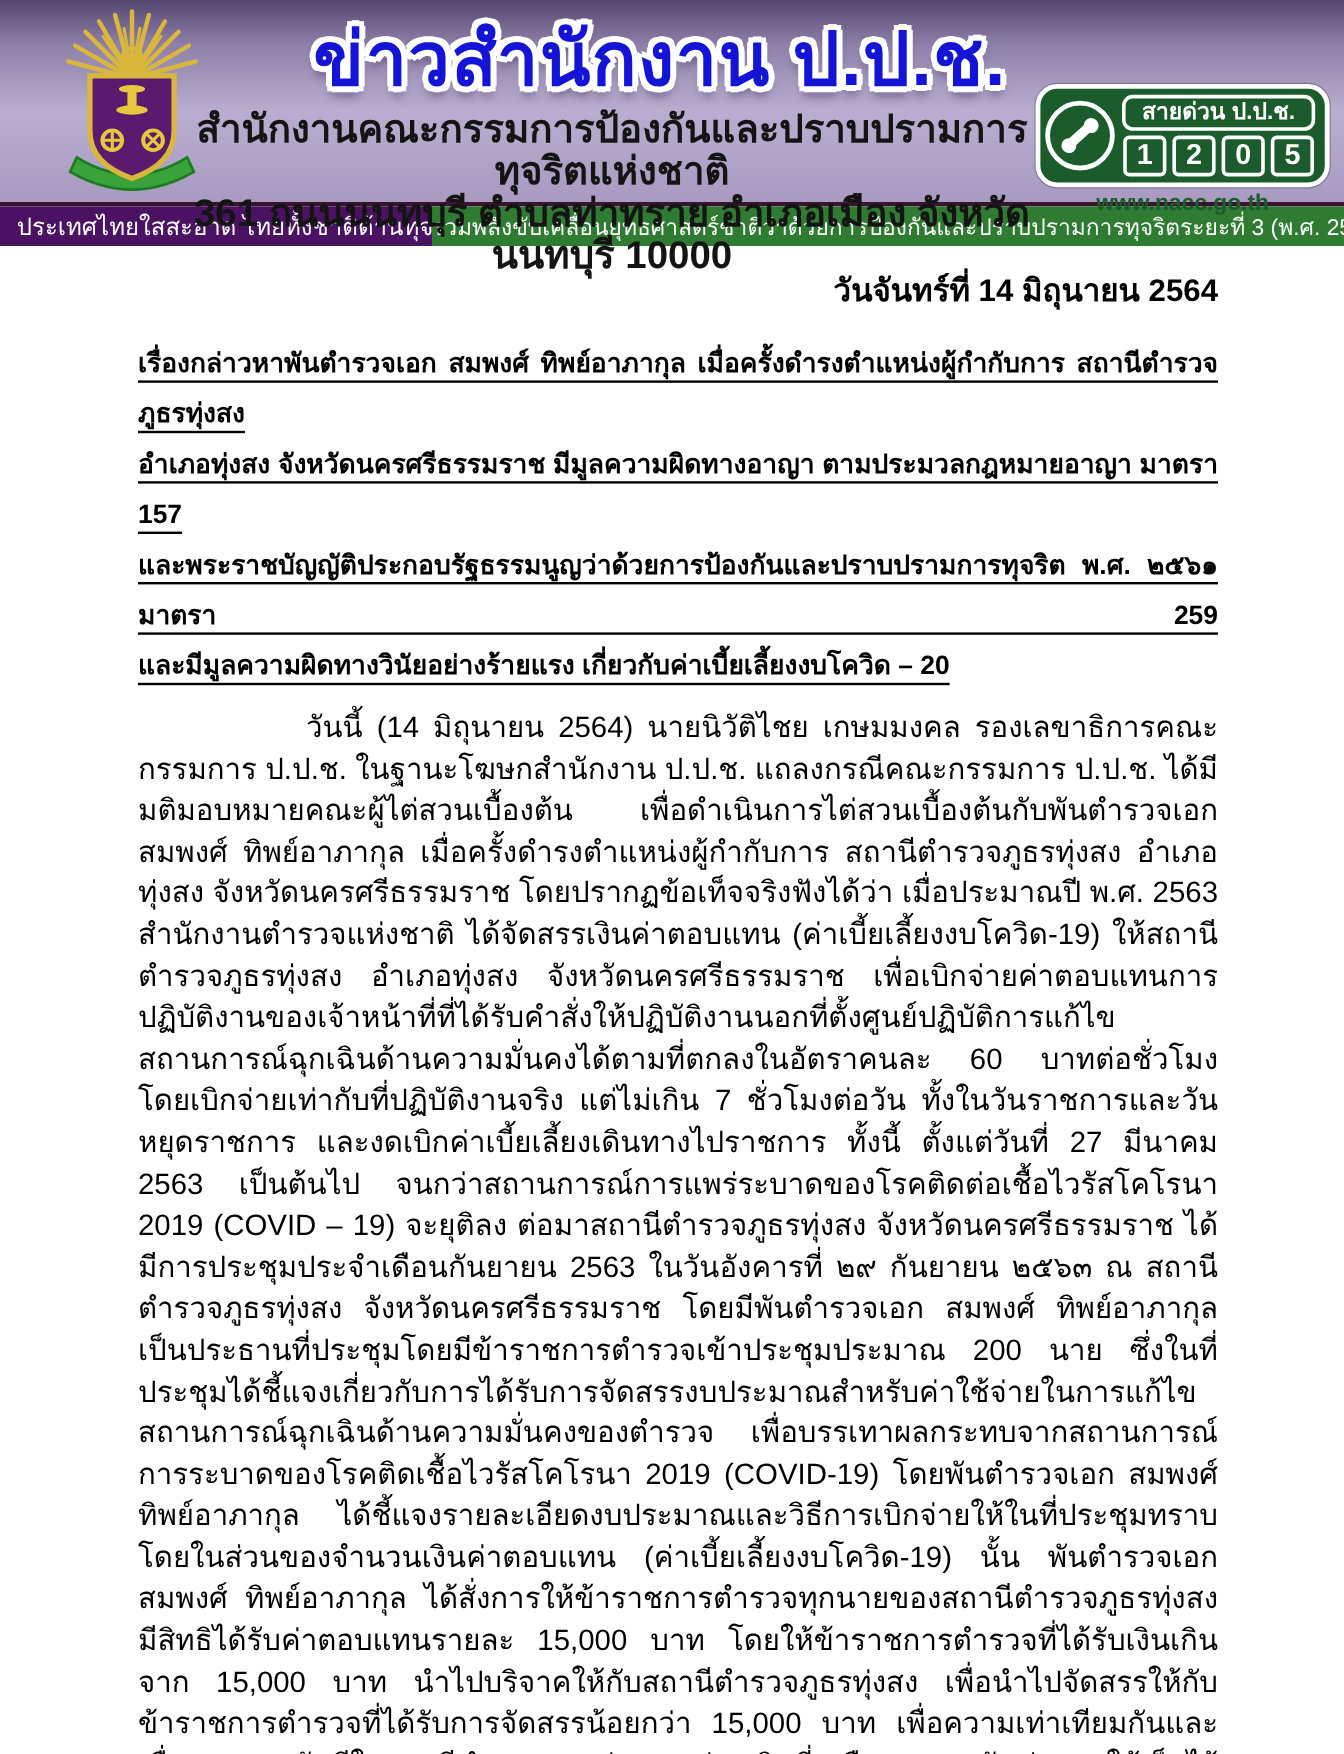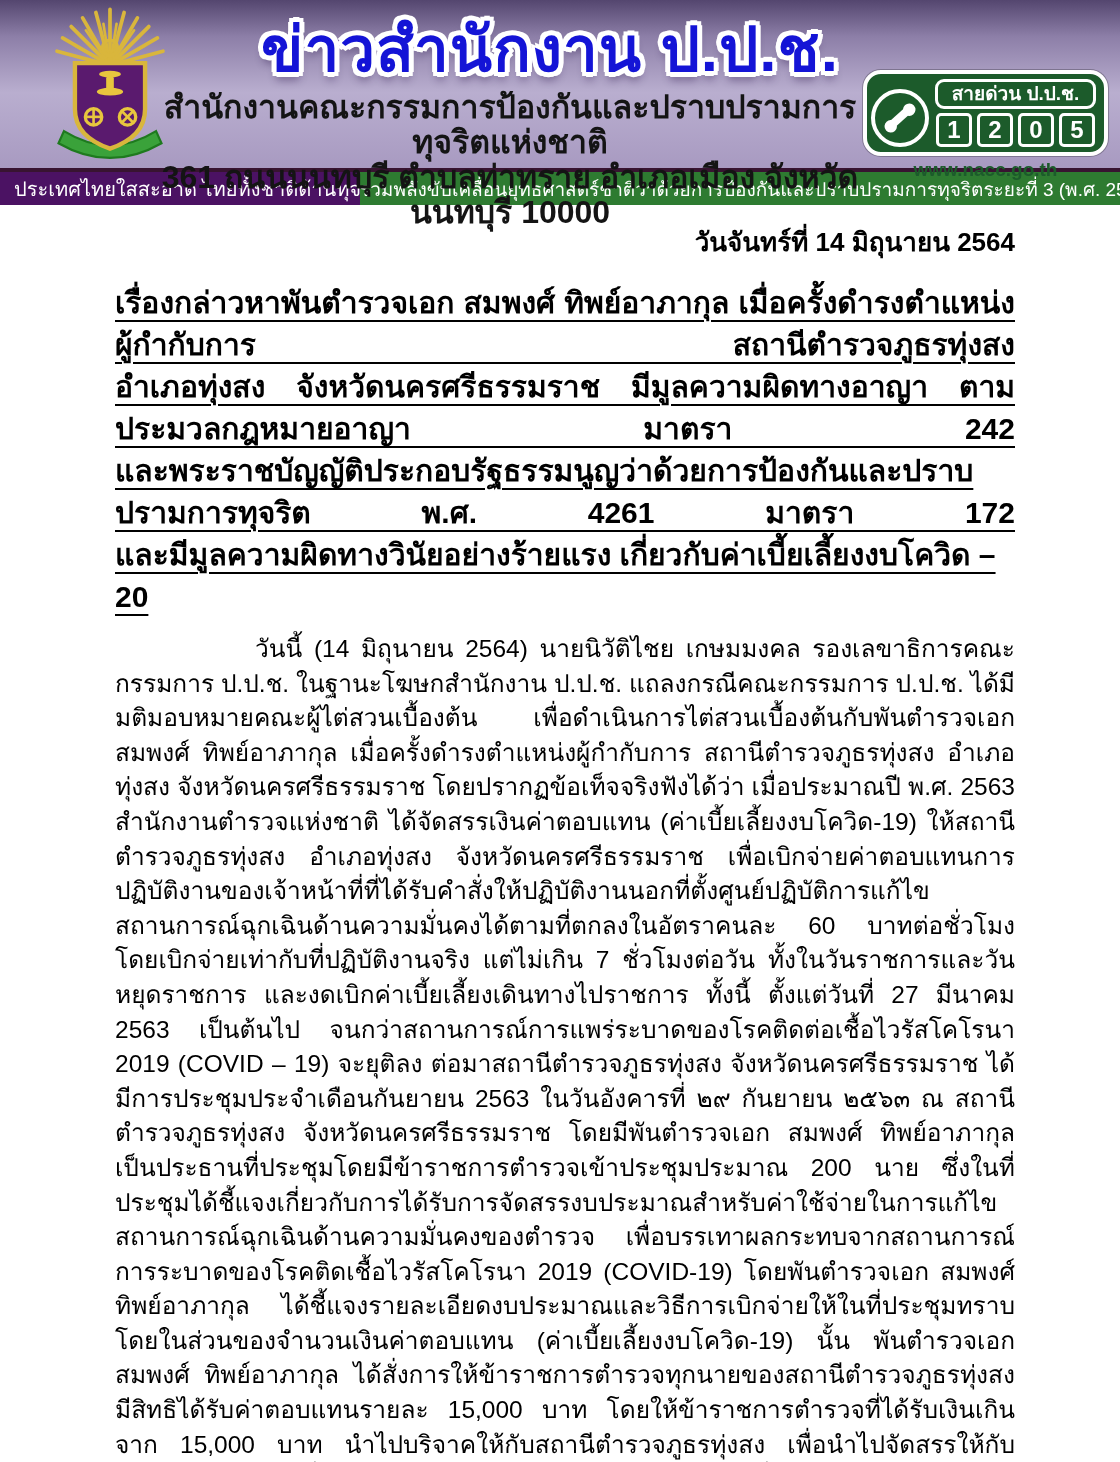--- a/index.html
+++ b/index.html
@@ -23,21 +23,21 @@
                 0 8px 8px rgba(40,20,70,.45);
     white-space:nowrap;
   }
   .masthead-address {
     position:absolute; top:90px; left:150px; width:720px; text-align:center;
     color:#141414; font-weight:700; font-size:32px; line-height:35px;
   }
   
   .hotline { position:absolute; right:12px; top:70px; width:245px; text-align:center; }
   .hotline-box {
-    display:flex; align-items:flex-end; background:#1c5b2b;
+    display:flex; align-items:center; background:#1c5b2b;
     border:4px solid #ffffff; border-radius:18px; padding:5px 8px 5px 4px;
     box-shadow:0 0 0 1px rgba(0,0,0,.25);
   }
   .hotline-circle {
     width:58px; height:58px; border-radius:50%; background:#1c5b2b;
     border:4px solid #ffffff; flex:0 0 auto; display:flex; align-items:center; justify-content:center;
     margin-right:6px;
   }
   .hotline-right { flex:1; }
   .hotline-label {
@@ -57,21 +57,21 @@
     width:360px; background:#4b1263; color:#ffffff; font-size:20px; font-weight:400;
     display:flex; align-items:center; padding-left:14px; white-space:nowrap;
   }
   .slogan-right {
     flex:1; background:#2e7b31; color:#ffffff; font-size:19px;
     display:flex; align-items:center; justify-content:center; white-space:nowrap;
   }
   
   .content { padding:16px 105px 0 115px; flex:1 1 auto; }
   .date-line { text-align:right; font-size:26px; font-weight:700; color:#000; margin-bottom:20px; }
-  .headline { font-weight:700; color:#000; font-size:30px; }
+  .headline { font-weight:700; color:#000; font-size:22px; }
   .headline .hl {
     line-height:42px; text-decoration:underline; text-decoration-thickness:2px;
     text-underline-offset:7px;
   }
   .headline .hl.justify { text-align:justify; text-align-last:justify; }
   .body-text {
     margin-top:14px; font-size:24.5px; line-height:34.6px; color:#000;
     text-align:justify; text-indent:140px;
   }
 </style>
@@ -154,21 +154,21 @@
   <div class="slogan-bar">
     <div class="slogan-left">ประเทศไทยใสสะอาด ไทยทั้งชาติต้านทุจริต</div>
     <div class="slogan-right">รวมพลังขับเคลื่อนยุทธศาสตร์ชาติว่าด้วยการป้องกันและปราบปรามการทุจริตระยะที่ 3 (พ.ศ. 2561 - 2564)</div>
   </div>
 
   <div class="content">
     <div class="date-line">วันจันทร์ที่ 14 มิถุนายน 2564</div>
 
     <div class="headline">
       <div class="hl justify">เรื่องกล่าวหาพันตำรวจเอก สมพงศ์  ทิพย์อาภากุล เมื่อครั้งดำรงตำแหน่งผู้กำกับการ สถานีตำรวจภูธรทุ่งสง</div>
-      <div class="hl justify">อำเภอทุ่งสง จังหวัดนครศรีธรรมราช มีมูลความผิดทางอาญา ตามประมวลกฎหมายอาญา มาตรา 242</div>
-      <div class="hl justify">และพระราชบัญญัติประกอบรัฐธรรมนูญว่าด้วยการป้องกันและปราบปรามการทุจริต พ.ศ. 4261 มาตรา 172</div>
+      <div class="hl justify">อำเภอทุ่งสง จังหวัดนครศรีธรรมราช มีมูลความผิดทางอาญา ตามประมวลกฎหมายอาญา มาตรา 157</div>
+      <div class="hl justify">และพระราชบัญญัติประกอบรัฐธรรมนูญว่าด้วยการป้องกันและปราบปรามการทุจริต พ.ศ. ๒๕๖๑ มาตรา 259</div>
       <div class="hl">และมีมูลความผิดทางวินัยอย่างร้ายแรง เกี่ยวกับค่าเบี้ยเลี้ยงงบโควิด – 20</div>
     </div>
 
     <div class="body-text">วันนี้ (14 มิถุนายน 2564) นายนิวัติไชย เกษมมงคล รองเลขาธิการคณะกรรมการ ป.ป.ช. ในฐานะโฆษกสำนักงาน ป.ป.ช. แถลงกรณีคณะกรรมการ ป.ป.ช. ได้มีมติมอบหมายคณะผู้ไต่สวนเบื้องต้น เพื่อดำเนินการไต่สวนเบื้องต้นกับพันตำรวจเอก สมพงศ์  ทิพย์อาภากุล เมื่อครั้งดำรงตำแหน่งผู้กำกับการ สถานีตำรวจภูธรทุ่งสง อำเภอทุ่งสง จังหวัดนครศรีธรรมราช โดยปรากฏข้อเท็จจริงฟังได้ว่า เมื่อประมาณปี พ.ศ. 2563 สำนักงานตำรวจแห่งชาติ ได้จัดสรรเงินค่าตอบแทน (ค่าเบี้ยเลี้ยงงบโควิด-19) ให้สถานีตำรวจภูธรทุ่งสง อำเภอทุ่งสง จังหวัดนครศรีธรรมราช เพื่อเบิกจ่ายค่าตอบแทนการปฏิบัติงานของเจ้าหน้าที่ที่ได้รับคำสั่งให้ปฏิบัติงานนอกที่ตั้งศูนย์ปฏิบัติการแก้ไขสถานการณ์ฉุกเฉินด้านความมั่นคงได้ตามที่ตกลงในอัตราคนละ 60 บาทต่อชั่วโมง โดยเบิกจ่ายเท่ากับที่ปฏิบัติงานจริง แต่ไม่เกิน 7 ชั่วโมงต่อวัน ทั้งในวันราชการและวันหยุดราชการ และงดเบิกค่าเบี้ยเลี้ยงเดินทางไปราชการ ทั้งนี้ ตั้งแต่วันที่ 27 มีนาคม 2563 เป็นต้นไป จนกว่าสถานการณ์การแพร่ระบาดของโรคติดต่อเชื้อไวรัสโคโรนา 2019 (COVID – 19) จะยุติลง ต่อมาสถานีตำรวจภูธรทุ่งสง จังหวัดนครศรีธรรมราช ได้มีการประชุมประจำเดือนกันยายน 2563 ในวันอังคารที่ ๒๙ กันยายน ๒๕๖๓ ณ สถานีตำรวจภูธรทุ่งสง จังหวัดนครศรีธรรมราช โดยมีพันตำรวจเอก สมพงศ์  ทิพย์อาภากุล เป็นประธานที่ประชุมโดยมีข้าราชการตำรวจเข้าประชุมประมาณ 200 นาย ซึ่งในที่ประชุมได้ชี้แจงเกี่ยวกับการได้รับการจัดสรรงบประมาณสำหรับค่าใช้จ่ายในการแก้ไขสถานการณ์ฉุกเฉินด้านความมั่นคงของตำรวจ เพื่อบรรเทาผลกระทบจากสถานการณ์การระบาดของโรคติดเชื้อไวรัสโคโรนา 2019 (COVID-19) โดยพันตำรวจเอก สมพงศ์  ทิพย์อาภากุล ได้ชี้แจงรายละเอียดงบประมาณและวิธีการเบิกจ่ายให้ในที่ประชุมทราบ โดยในส่วนของจำนวนเงินค่าตอบแทน (ค่าเบี้ยเลี้ยงงบโควิด-19) นั้น พันตำรวจเอก สมพงศ์  ทิพย์อาภากุล ได้สั่งการให้ข้าราชการตำรวจทุกนายของสถานีตำรวจภูธรทุ่งสง มีสิทธิได้รับค่าตอบแทนรายละ 15,000 บาท โดยให้ข้าราชการตำรวจที่ได้รับเงินเกินจาก 15,000 บาท นำไปบริจาคให้กับสถานีตำรวจภูธรทุ่งสง เพื่อนำไปจัดสรรให้กับข้าราชการตำรวจที่ได้รับการจัดสรรน้อยกว่า 15,000 บาท เพื่อความเท่าเทียมกันและเพื่อความสามัคคีในสถานีตำรวจภูธรทุ่งสง ส่วนเงินที่เหลือจากการปันส่วน ให้เก็บไว้เป็นกองกลางเป็นเงินบริหารของสถานีตำรวจภูธรทุ่งสง ใช้สำหรับจัดหาอุปกรณ์ในการปฏิบัติงาน จัดงานตำรวจ จัดงานสังสรรค์ภายในสถานีตำรวจภูธรทุ่งสง เงินรางวัลผู้ปฏิบัติงานและอื่นๆ โดยให้เจ้าหน้าที่การเงินสถานีตำรวจภูธรทุ่งสงมีหน้าที่ในการเก็บรวบรวมเงินดังกล่าว ทั้งที่พันตำรวจเอก สมพงศ์ ทิพย์อาภากุล ก็ทราบดีอยู่แล้วว่าเงินค่าตอบแทน (ค่าเบี้ยเลี้ยงงบโควิด-19) ดังกล่าวเป็นการจ่ายค่าตอบแทนการปฏิบัติงานของเจ้าหน้าที่ที่ได้รับคำสั่งให้ปฏิบัติงานนอกที่ตั้งศูนย์ปฏิบัติการ ซึ่งในขณะนั้นมีข้าราชการตำรวจหลายรายไม่เห็นด้วย แต่ไม่มีใครโต้แย้งหรือคัดค้าน และปรากฏข้อเท็จจริงต่อมาว่าสถานีตำรวจภูธรทุ่งสง ได้เรียกเก็บเงินค่าตอบแทน (ค่าเบี้ยเลี้ยงงบโควิด-19) จากข้าราชการตำรวจผู้ปฏิบัติงานนอกที่ตั้งศูนย์ปฏิบัติการ และได้มีการนำไปจัดสรรให้กับข้าราชการตำรวจที่ได้รับจัดสรรน้อยกว่า 15,000 บาท และข้าราชการ</div>
   </div>
 
 </div>
 
 </body></html>

